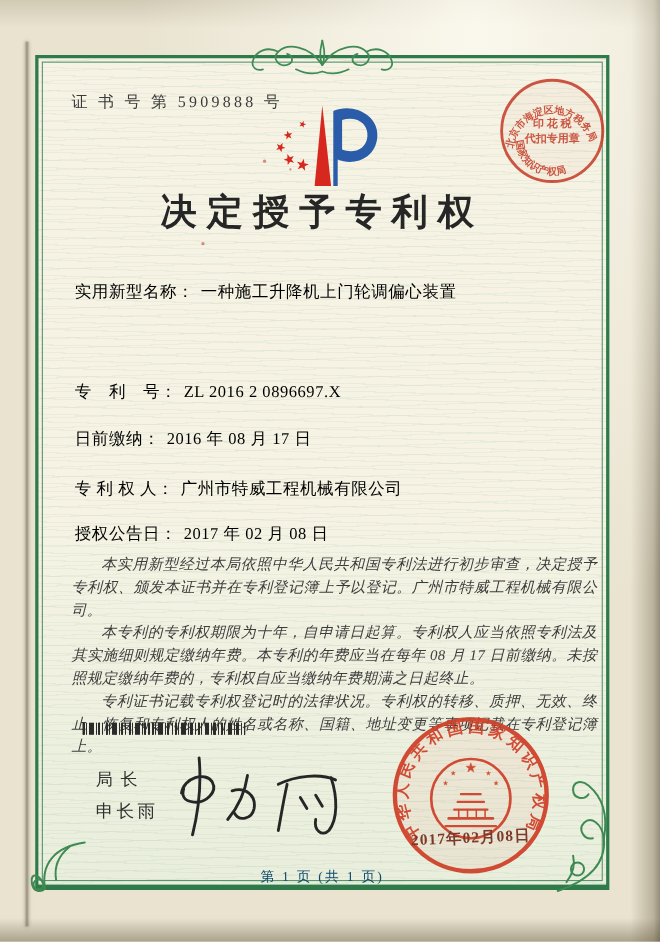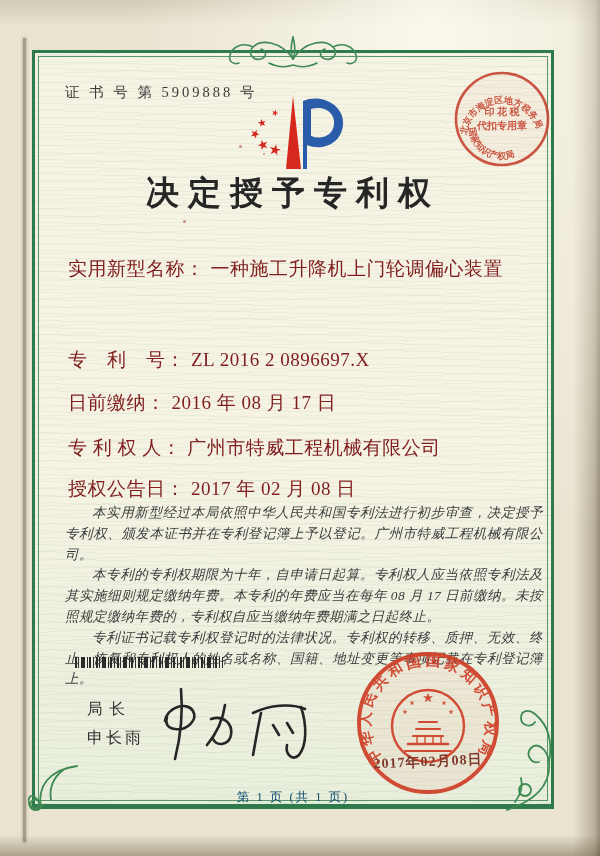--- a/index.html
+++ b/index.html
@@ -25,21 +25,21 @@
   .guilloche{position:absolute;inset:0;pointer-events:none;
     background:
       repeating-linear-gradient(1.5deg, rgba(128,178,142,.10) 0 1px, rgba(0,0,0,0) 1px 7px),
       repeating-linear-gradient(-2deg, rgba(128,178,142,.09) 0 1px, rgba(0,0,0,0) 1px 9px),
       linear-gradient(180deg, rgba(246,243,228,0) 55%, rgba(214,231,208,.4) 100%);}
   .cert-no{position:absolute;left:30px;top:30px;font-size:14.5px;letter-spacing:3px;color:#3a3a3a;}
   .logo{position:absolute;left:206px;top:40px;}
   .tax-stamp{position:absolute;left:411px;top:10px;opacity:.88;}
   .title{position:absolute;left:0;top:118px;width:100%;margin:0;text-align:center;
     font-size:33px;font-weight:700;letter-spacing:9px;color:#262626;}
-  .field{position:absolute;left:33px;font-size:19px;color:#7f1d1d;white-space:nowrap;letter-spacing:.5px;}
+  .field{position:absolute;left:33px;font-size:15px;color:#000000;white-space:nowrap;letter-spacing:.5px;}
   .field .fvalue{margin-left:6px;}
   .paras{position:absolute;left:30px;top:450px;width:478px;color:#3c3c3c;}
   .paras p{margin:0;font-size:13.5px;line-height:20.8px;text-indent:2em;
     font-style:italic;letter-spacing:.4px;text-align:justify;}
   .barcode{position:absolute;left:40px;top:604px;width:148px;height:11px;
     background:
       repeating-linear-gradient(90deg,#2b2b2b 0 1px,transparent 1px 3px),
       repeating-linear-gradient(90deg,#2b2b2b 0 2px,transparent 2px 7px);}
   .sig-title{position:absolute;left:52px;top:646px;font-size:15.5px;letter-spacing:7px;color:#2f2f2f;}
   .sig-name{position:absolute;left:52px;top:675px;font-size:16px;letter-spacing:3px;color:#2f2f2f;}

